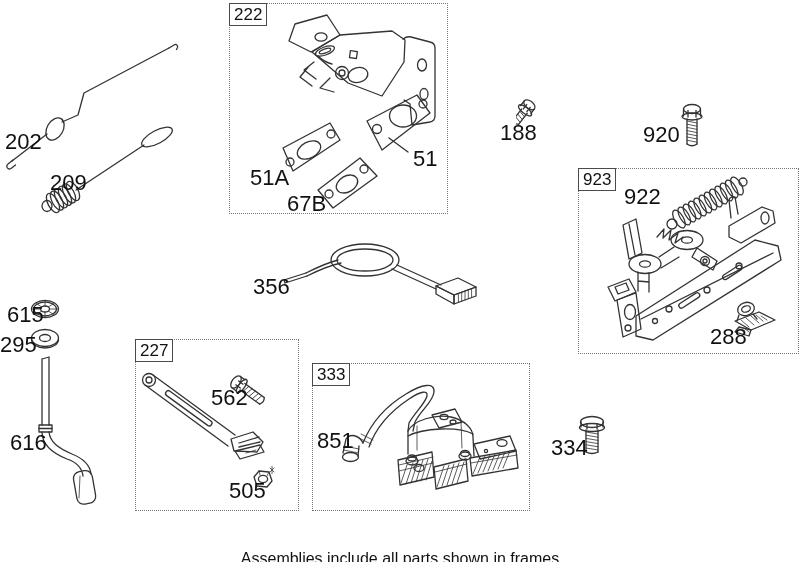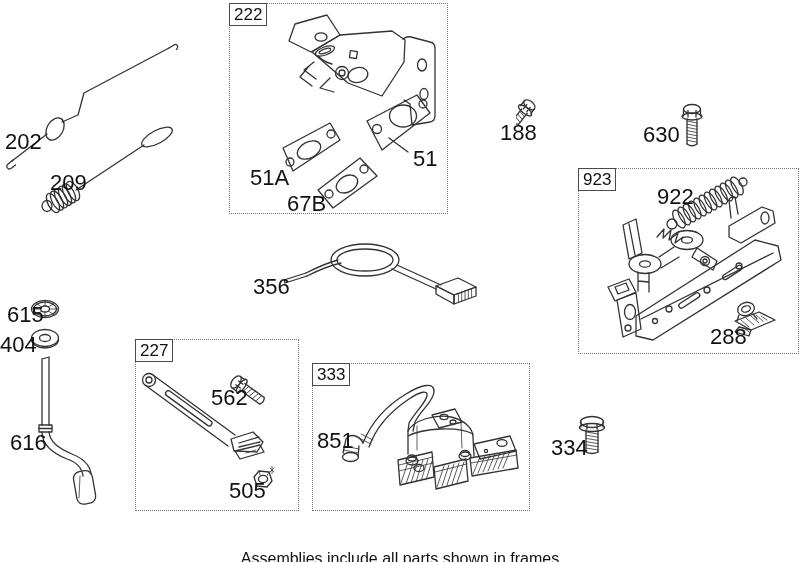--- a/index.html
+++ b/index.html
@@ -102,21 +102,21 @@
   <svg style="left:676px;top:100px" width="36" height="56" viewBox="0 0 36 56">
     <g class="ln">
       <ellipse cx="16" cy="9" rx="8.5" ry="4.5"></ellipse>
       <path d="M7.5,9 L7.5,16 M24.5,9 L24.5,16 M12,10.5 L12,17 M20,10.5 L20,17"></path>
       <ellipse cx="16" cy="16.5" rx="10" ry="3.5"></ellipse>
       <path d="M11,19 L11,44 M21,19 L21,44"></path>
       <path class="th" d="M11,21 L21,23 M11,24.2 L21,26.2 M11,27.4 L21,29.4 M11,30.6 L21,32.6 M11,33.8 L21,35.8 M11,37 L21,39 M11,40.2 L21,42.2"></path>
       <path d="M11,44 Q16,47.5 21,44"></path>
     </g>
   </svg>
-  <div class="plabel" style="left:643px;top:122px">630</div>
+  <div class="plabel" style="left:643px;top:122px">920</div>
 
   <div class="frame" style="left:578px;top:168px;width:219px;height:184px">
     <div class="frame-tag">923</div>
     <svg style="left:0;top:0" width="219" height="184" viewBox="0 0 219 184">
       <g class="ln">
         <circle cx="93" cy="55" r="5"></circle>
         <circle cx="164" cy="13" r="4"></circle>
         <ellipse cx="100" cy="50" rx="4.5" ry="10" transform="rotate(-30 100 50)"></ellipse>
         <ellipse cx="105.3" cy="47" rx="4.5" ry="10" transform="rotate(-30 105.3 47)"></ellipse>
         <ellipse cx="110.5" cy="44" rx="4.5" ry="10" transform="rotate(-30 110.5 44)"></ellipse>
@@ -164,21 +164,21 @@
         <ellipse cx="167" cy="140" rx="8.5" ry="6.5" transform="rotate(-18 167 140)"></ellipse>
         <ellipse cx="167" cy="140" rx="4.5" ry="3" transform="rotate(-18 167 140)"></ellipse>
         <path d="M160,146 L158,152 M174,145 L178,150"></path>
         <polygon points="156,152 180,143 196,151 172,161"></polygon>
         <path class="th" d="M162,151 L170,158 M167,149 L175,156 M172,147 L180,154 M177,146 L184,152 M182,147 L188,151"></path>
         <polygon points="160,158 172,161 170,167 156,163"></polygon>
         <path class="th" d="M161,160 L166,164 M165,159 L170,163"></path>
       </g>
     </svg>
   </div>
-  <div class="plabel" style="left:657px;top:184px">922</div>
+  <div class="plabel" style="left:624px;top:184px">922</div>
   <div class="plabel" style="left:710px;top:324px">288</div>
 
   <svg style="left:250px;top:236px" width="235" height="72" viewBox="0 0 235 72">
     <g class="ln">
       <path d="M34,44 L56,37 M35,47 L57,40 M34,44 L35,47"></path>
       <path d="M56,37 C70,30 80,26 88,24 M57,40 C71,33 82,29 91,27"></path>
       <ellipse cx="115" cy="24" rx="34" ry="16"></ellipse>
       <ellipse cx="115" cy="24" rx="28" ry="11"></ellipse>
       <path d="M142,33 L186,53 M147,29 L191,49"></path>
       <polygon points="186,50 208,42 226,51 204,59"></polygon>
@@ -205,21 +205,21 @@
       <path d="M22,66 L22,132 M29,64 L29,132 M22,66 L29,64"></path>
       <polygon points="19,132 32,132 32,139 19,139"></polygon>
       <path d="M19,135.5 L32,135.5"></path>
       <path d="M22,139 C22,152 32,160 47,166 C56,169 62,175 63,183"></path>
       <path d="M29,139 C30,149 38,155 52,161 C62,165 70,172 71,181"></path>
       <rect x="55" y="178" width="19" height="33" rx="7" transform="rotate(-10 64 194)"></rect>
       <path class="th" d="M60,183 L59,205"></path>
     </g>
   </svg>
   <div class="plabel" style="left:7px;top:302px">615</div>
-  <div class="plabel" style="left:0px;top:332px">404</div>
+  <div class="plabel" style="left:0px;top:332px">295</div>
   <div class="plabel" style="left:10px;top:430px">616</div>
 
   <div class="frame" style="left:135px;top:339px;width:162px;height:170px">
     <div class="frame-tag">227</div>
     <svg style="left:0;top:0" width="162" height="170" viewBox="0 0 162 170">
       <g class="ln">
         <circle cx="13" cy="40" r="6.5"></circle>
         <circle cx="13" cy="40" r="3"></circle>
         <path d="M17,35 L99,95 M9,45 L92,106"></path>
         <rect x="30" y="49" width="56" height="5.5" rx="2.7" transform="rotate(36 30 52)"></rect>

